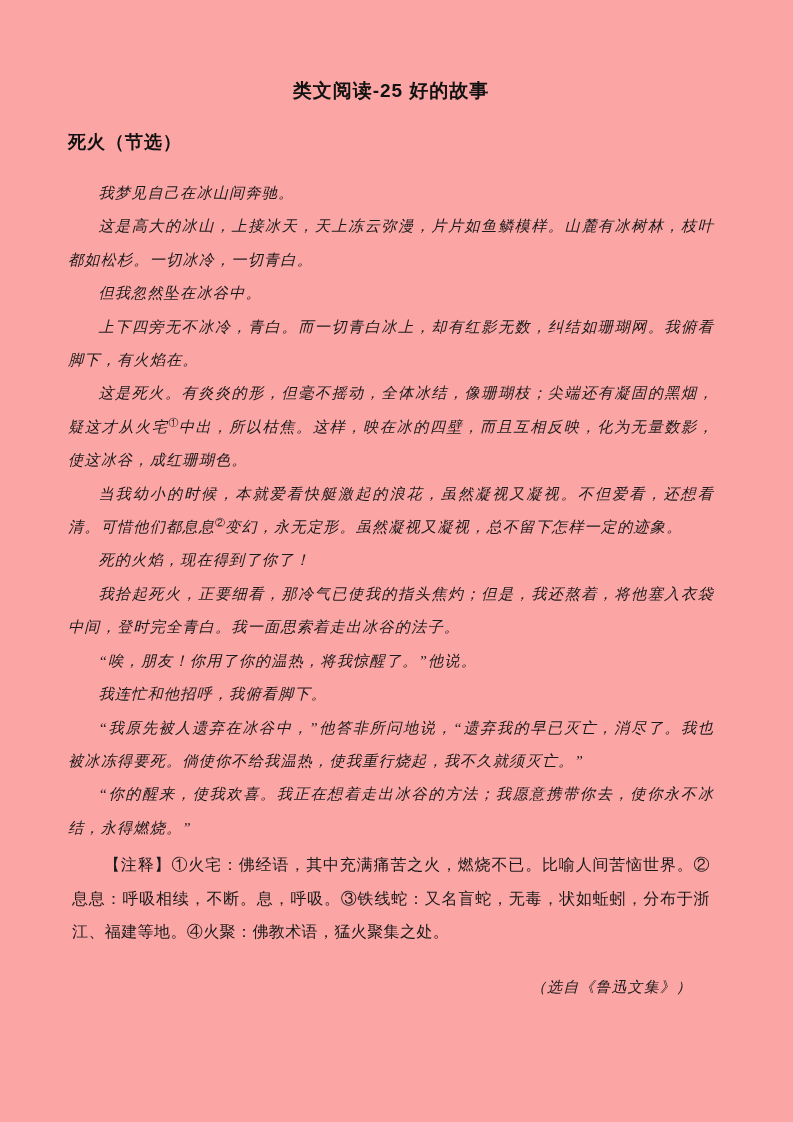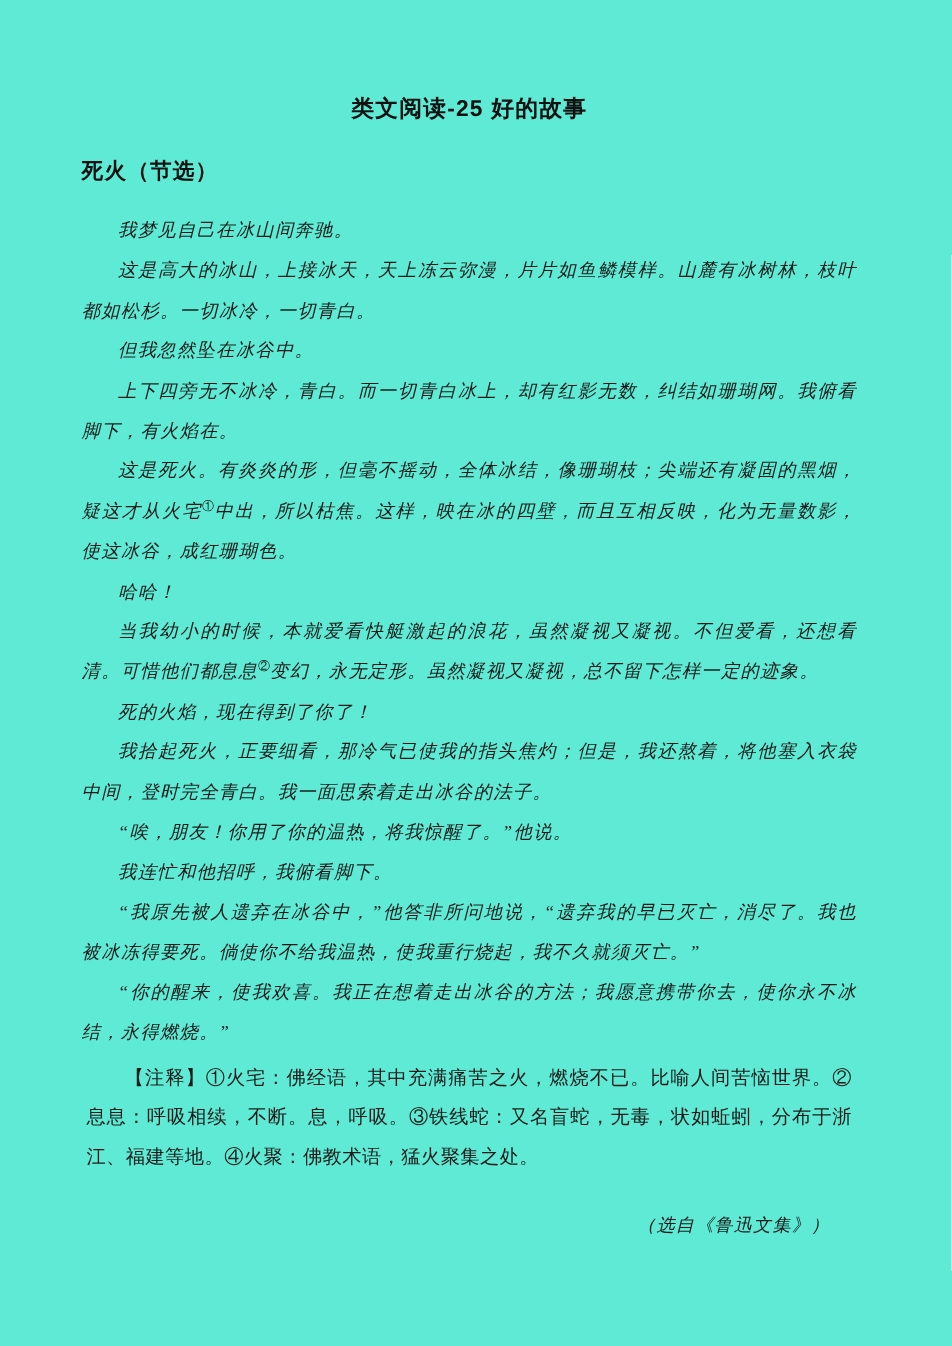--- a/index.html
+++ b/index.html
@@ -7,21 +7,21 @@
     margin: 0;
     padding: 0;
     background: #ffffff;
   }
 
   .page {
     position: relative;
     width: 793px;
     height: 1122px;
     margin: 0 auto;
-    background: #5eead4;
+    background: #fca5a5;
     overflow: hidden;
     box-sizing: border-box;
   }
 
   .content {
     position: absolute;
     left: 68px;
     top: 0;
     width: 646px;
   }
@@ -124,21 +124,20 @@
       <p class="para">我梦见自己在冰山间奔驰。</p>
 
       <p class="para">这是高大的冰山，上接冰天，天上冻云弥漫，片片如鱼鳞模样。山麓有冰树林，枝叶都如松杉。一切冰冷，一切青白。</p>
 
       <p class="para">但我忽然坠在冰谷中。</p>
 
       <p class="para">上下四旁无不冰冷，青白。而一切青白冰上，却有红影无数，纠结如珊瑚网。我俯看脚下，有火焰在。</p>
 
       <p class="para"><span>这是死火。有炎炎的形，但毫不摇动，全体冰结，像珊瑚枝；尖端还有凝固的黑烟，疑这才从火宅</span><sup>①</sup><span>中出，所以枯焦。这样，映在冰的四壁，而且互相反映，化为无量数影，使这冰谷，成红珊瑚色。</span></p>
 
-      <p class="para">哈哈！</p>
 
       <p class="para"><span>当我幼小的时候，本就爱看快艇激起的浪花，虽然凝视又凝视。不但爱看，还想看清。可惜他们都息息</span><sup>②</sup><span>变幻，永无定形。虽然凝视又凝视，总不留下怎样一定的迹象。</span></p>
 
       <p class="para">死的火焰，现在得到了你了！</p>
 
       <p class="para">我拾起死火，正要细看，那冷气已使我的指头焦灼；但是，我还熬着，将他塞入衣袋中间，登时完全青白。我一面思索着走出冰谷的法子。</p>
 
 
       <p class="para">“唉，朋友！你用了你的温热，将我惊醒了。”他说。</p>
 

